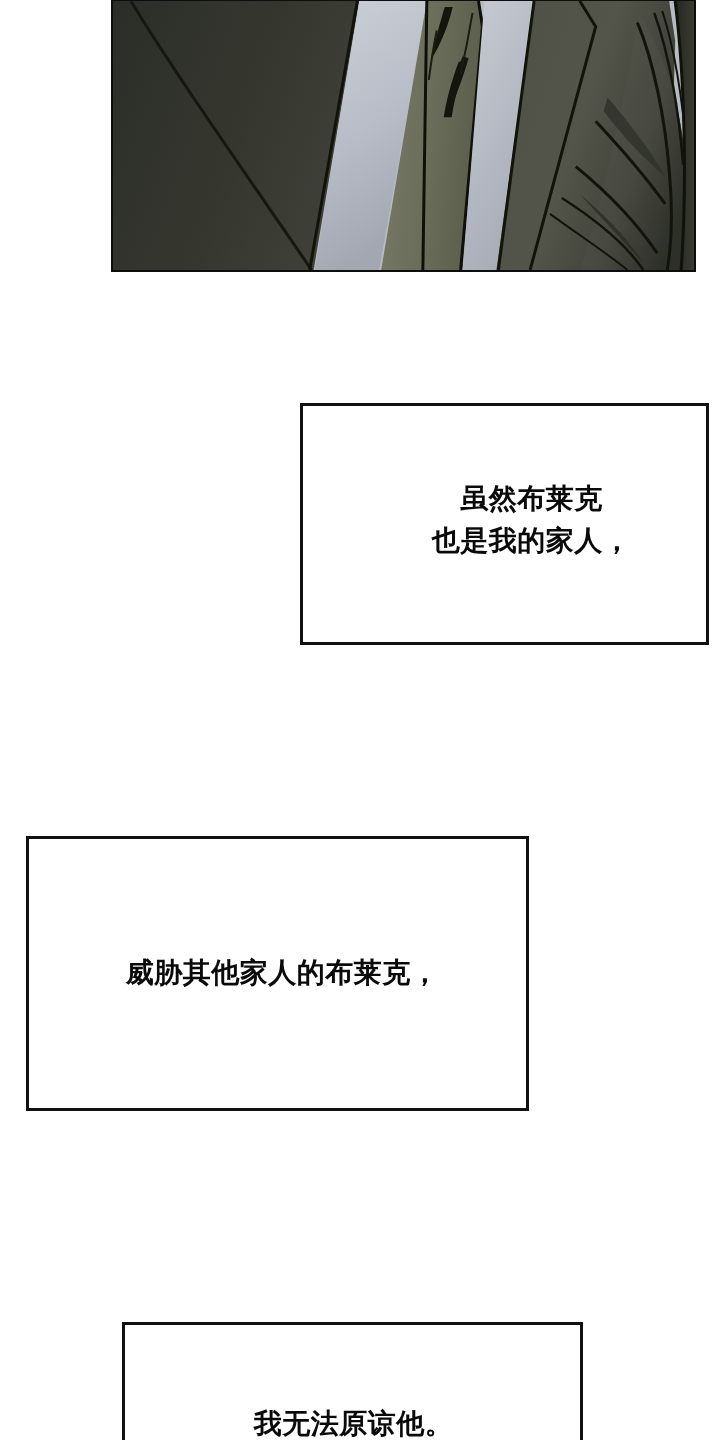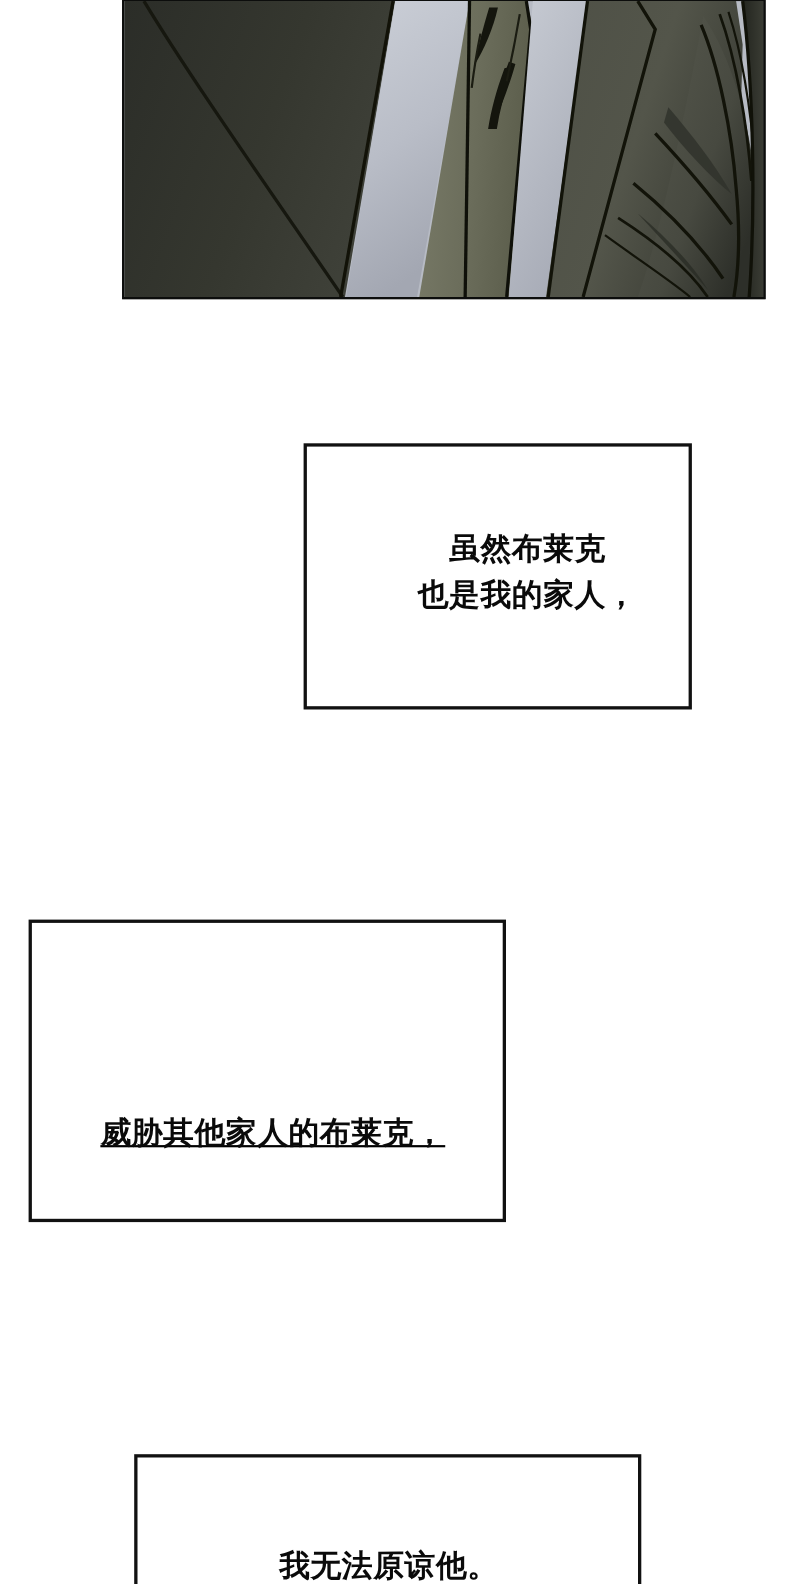--- a/index.html
+++ b/index.html
@@ -46,38 +46,37 @@
     font-weight: 700;
     color: #0a0a0a;
     font-size: 28px;
     line-height: 42px;
     text-align: center;
     letter-spacing: 0.5px;
     white-space: pre-line;
   }
 
   #textbox-1 {
-    left: 276px;
+    left: 300px;
     top: 403px;
-    width: 353px;
+    width: 409px;
     height: 242px;
     align-items: flex-start;
   }
   #textbox-1 .lines {
     margin-top: 72px;
     margin-left: 54px;
   }
 
   #textbox-2 {
     left: 26px;
     top: 836px;
-    width: 434px;
+    width: 503px;
     height: 275px;
-    align-items: center;
-    text-decoration: underline;
+    align-items: flex-start;
   }
   #textbox-2 .lines {
     margin-top: 113px;
     margin-left: 10px;
   }
 
   #textbox-3 {
     left: 122px;
     top: 1322px;
     width: 461px;

